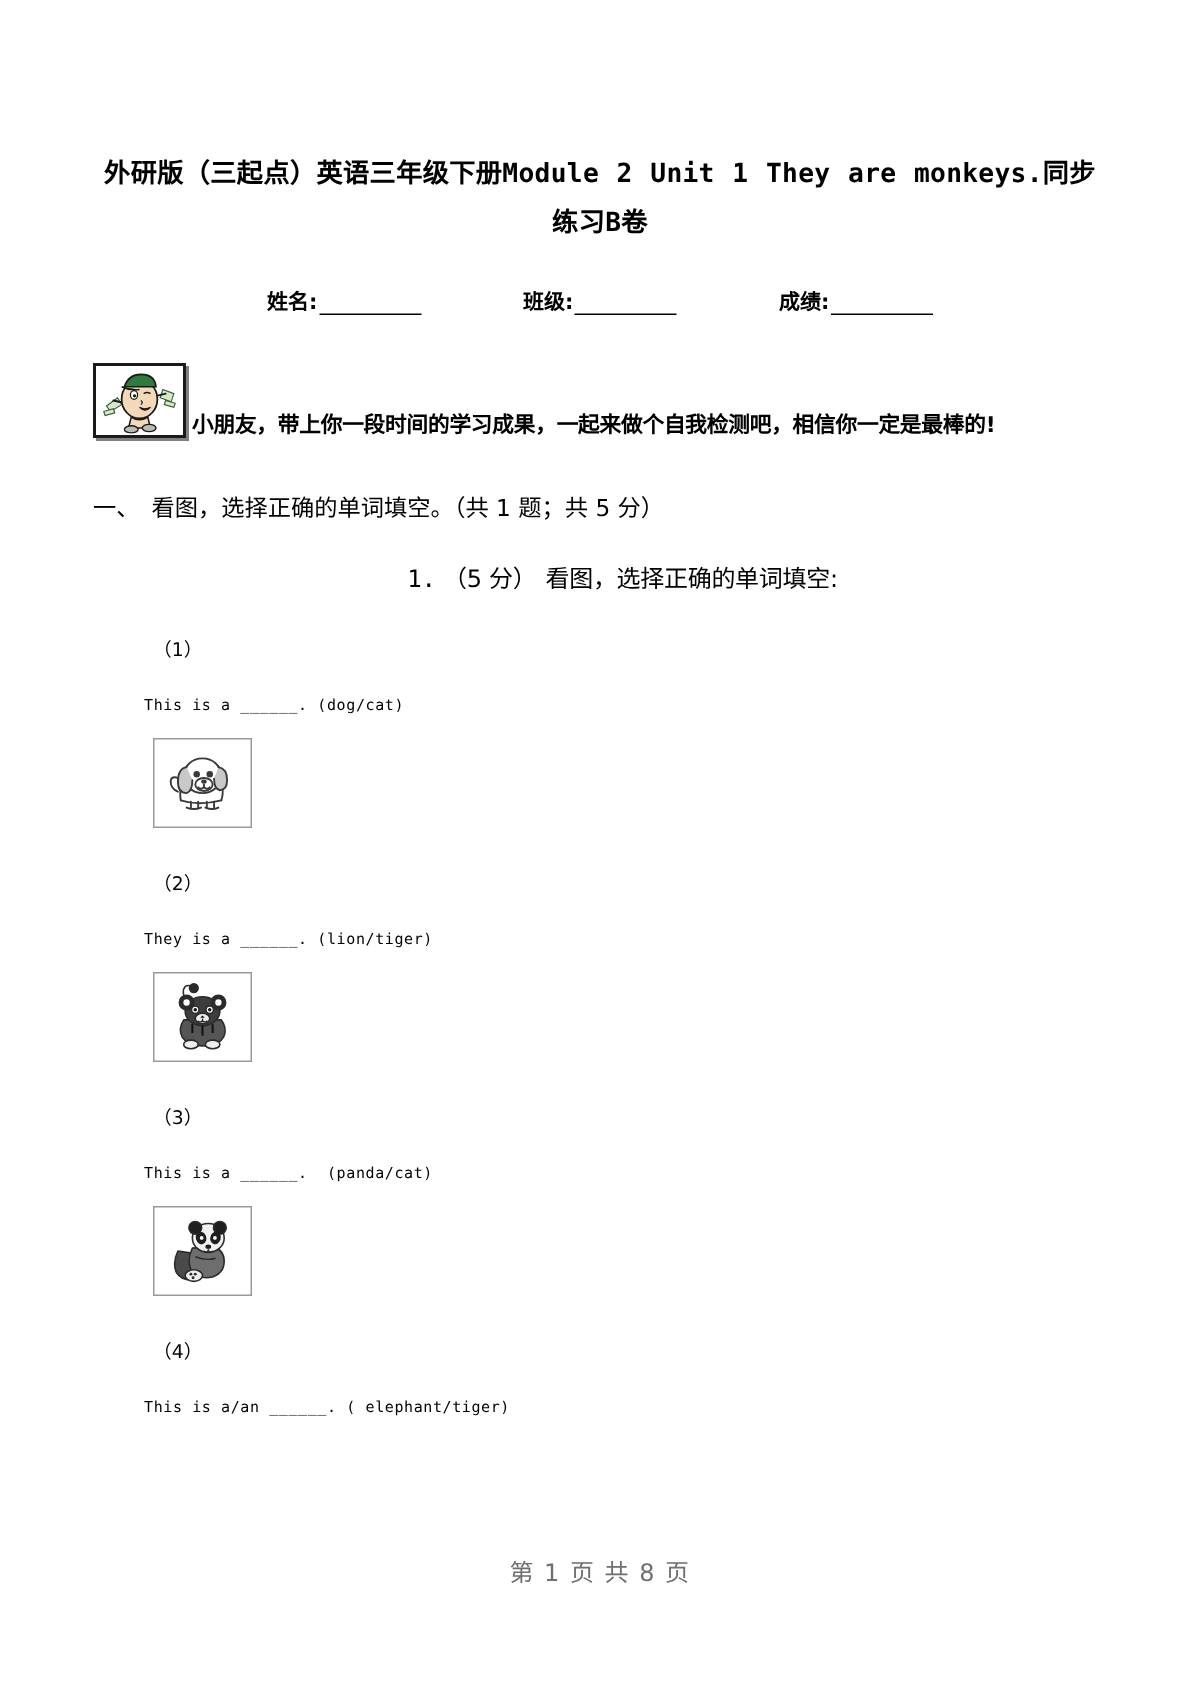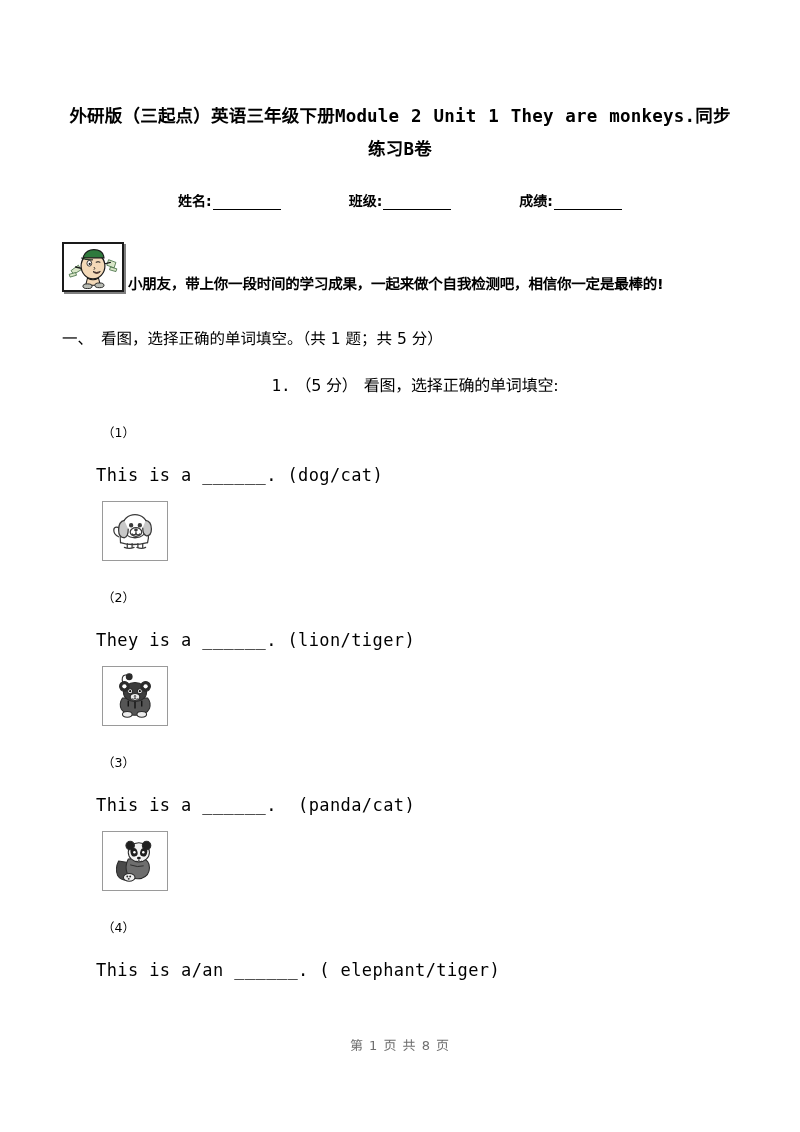--- a/index.html
+++ b/index.html
@@ -122,21 +122,21 @@
   }
   .subq-label {
     margin-top: 26px;
     font-size: 12.5px;
     font-family: "DejaVu Sans", "Liberation Sans", sans-serif;
   }
   .subq-sentence {
     margin-top: 24px;
     margin-left: -6px;
     font-family: "DejaVu Sans Mono", "Liberation Mono", monospace;
-    font-size: 17px;
+    font-size: 10px;
     letter-spacing: 0.4px;
     white-space: pre;
   }
   .pic-frame {
     margin-top: 16px;
     width: 66px;
     height: 60px;
     border: 1.5px solid #9a9a9a;
     box-sizing: border-box;
     background: #ffffff;
@@ -144,21 +144,21 @@
   }
   .pic-frame svg { display: block; width: 100%; height: 100%; }
 
   
   .page-footer {
     position: absolute;
     left: 0;
     top: 1035px;
     width: 800px;
     text-align: center;
-    font-size: 13px;
+    font-size: 16px;
     font-family: "DejaVu Sans", "Liberation Sans", sans-serif;
     color: #6f6f6f;
     letter-spacing: 1px;
   }
 </style>
 </head>
 <body>
 
 <div class="page">
 

